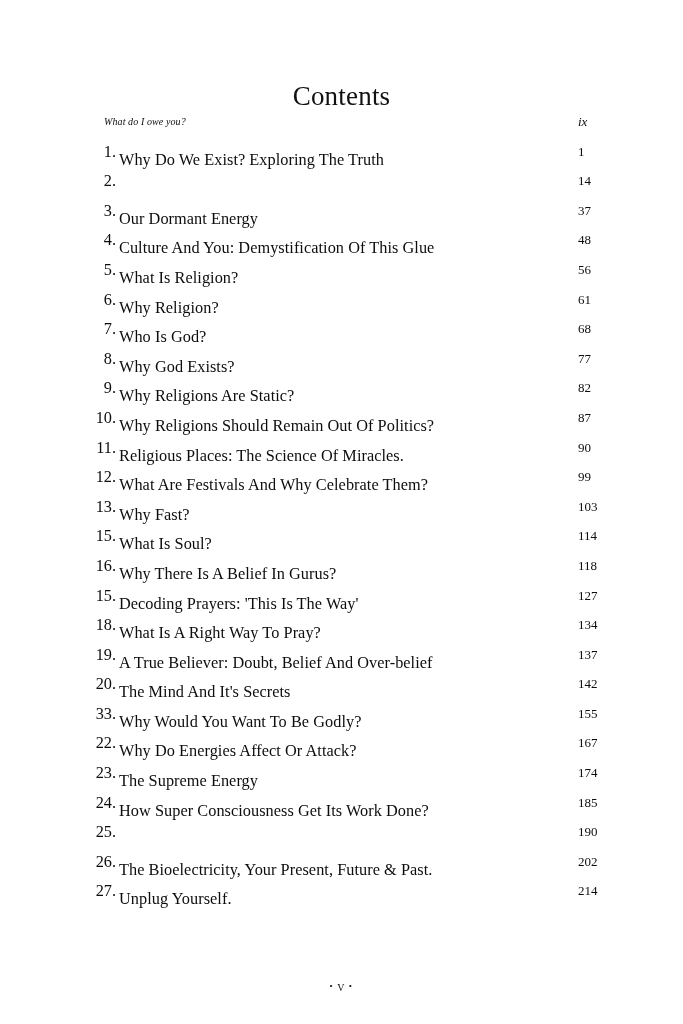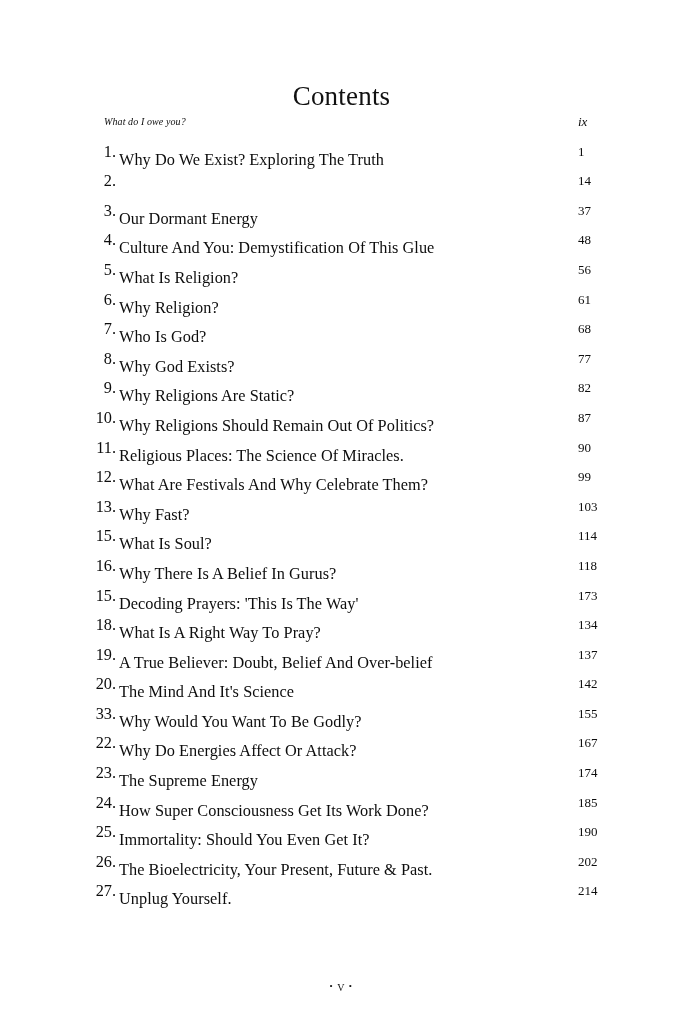--- a/index.html
+++ b/index.html
@@ -196,35 +196,35 @@
         <span class="entry-page">114</span>
       </div>
       <div class="toc-row">
         <span class="entry-num">16.</span>
         <span class="entry-title">Why There Is A Belief In Gurus?</span>
         <span class="entry-page">118</span>
       </div>
       <div class="toc-row">
         <span class="entry-num">15.</span>
         <span class="entry-title">Decoding Prayers: 'This Is The Way'</span>
-        <span class="entry-page">173</span>
+        <span class="entry-page">127</span>
       </div>
       <div class="toc-row">
         <span class="entry-num">18.</span>
         <span class="entry-title">What Is A Right Way To Pray?</span>
         <span class="entry-page">134</span>
       </div>
       <div class="toc-row">
         <span class="entry-num">19.</span>
         <span class="entry-title">A True Believer: Doubt, Belief And Over-belief</span>
         <span class="entry-page">137</span>
       </div>
       <div class="toc-row">
         <span class="entry-num">20.</span>
-        <span class="entry-title">The Mind And It's Science</span>
+        <span class="entry-title">The Mind And It's Secrets</span>
         <span class="entry-page">142</span>
       </div>
       <div class="toc-row">
         <span class="entry-num">33.</span>
         <span class="entry-title">Why Would You Want To Be Godly?</span>
         <span class="entry-page">155</span>
       </div>
       <div class="toc-row">
         <span class="entry-num">22.</span>
         <span class="entry-title">Why Do Energies Affect Or Attack?</span>
@@ -235,21 +235,20 @@
         <span class="entry-title">The Supreme Energy</span>
         <span class="entry-page">174</span>
       </div>
       <div class="toc-row">
         <span class="entry-num">24.</span>
         <span class="entry-title">How Super Consciousness Get Its Work Done?</span>
         <span class="entry-page">185</span>
       </div>
       <div class="toc-row">
         <span class="entry-num">25.</span>
-        <span class="entry-title">Immortality: Should You Even Get It?</span>
         <span class="entry-page">190</span>
       </div>
       <div class="toc-row">
         <span class="entry-num">26.</span>
         <span class="entry-title">The Bioelectricity, Your Present, Future &amp; Past.</span>
         <span class="entry-page">202</span>
       </div>
       <div class="toc-row">
         <span class="entry-num">27.</span>
         <span class="entry-title">Unplug Yourself.</span>

